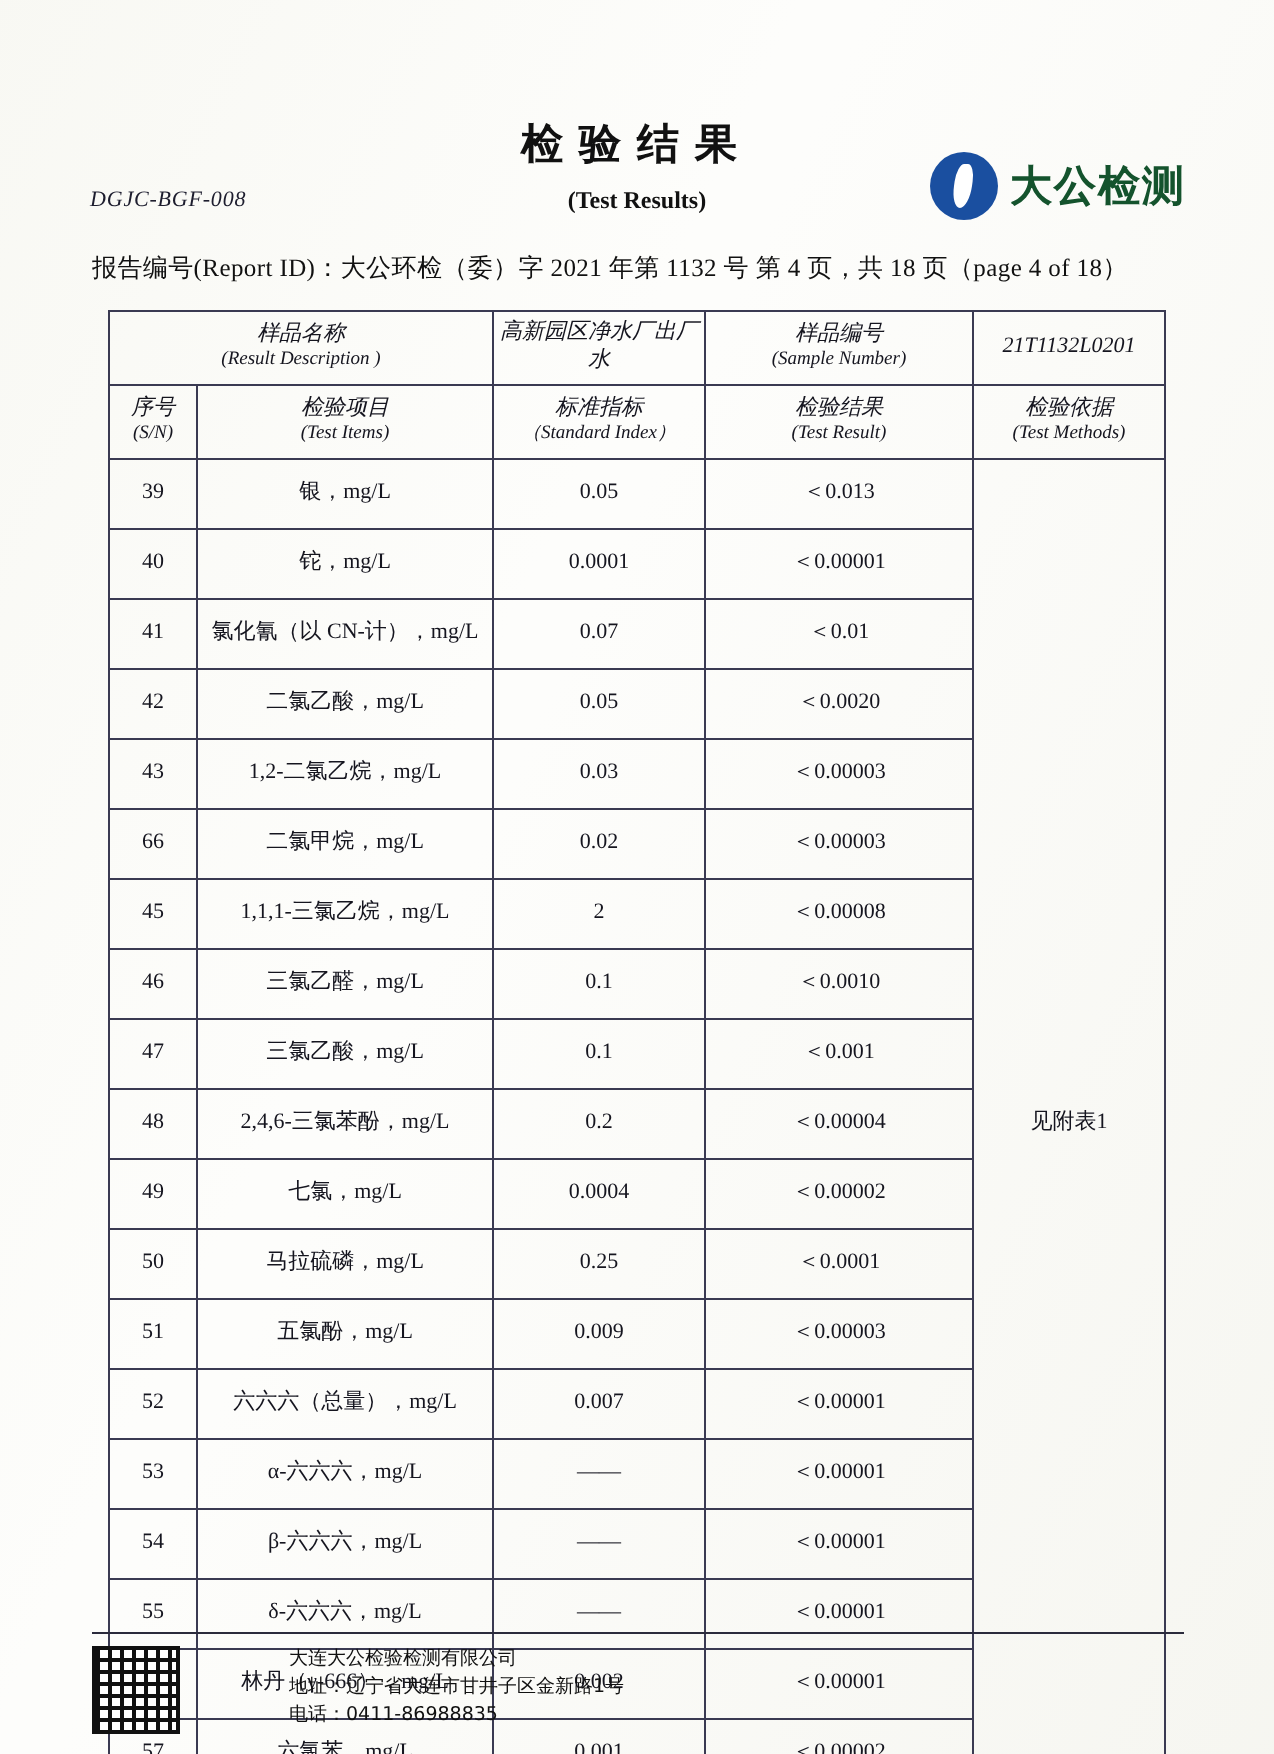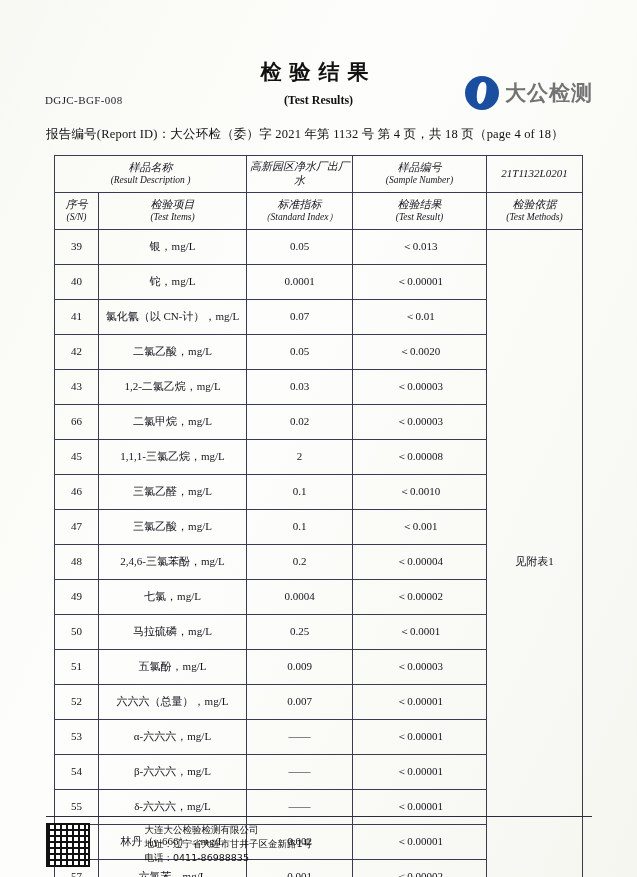--- a/index.html
+++ b/index.html
@@ -35,20 +35,21 @@
 
   
   .doc-code {
     position: absolute;
     left: 45px;
     top: 36px;
     font-size: 11px;
     font-family: "Liberation Serif", serif;
     letter-spacing: 0.4px;
     color: #1d1d2e;
+    font-style: italic;
   }
   .logo {
     position: absolute;
     right: 44px;
     top: 18px;
     display: flex;
     align-items: center;
     gap: 6px;
   }
   .logo-mark {
@@ -66,21 +67,21 @@
     top: 6px;
     width: 9px;
     height: 22px;
     border-radius: 40% 40% 50% 50%;
     background: #fff;
     transform: skewX(-8deg);
   }
   .logo-text {
     font-size: 21px;
     font-weight: bold;
-    color: #737373;
+    color: #14532d;
     font-family: "DejaVu Sans", "Liberation Sans", sans-serif;
     letter-spacing: 1px;
   }
 
   .title-cn {
     text-align: center;
     font-size: 21px;
     font-weight: bold;
     letter-spacing: 8px;
     margin-top: 58px;

